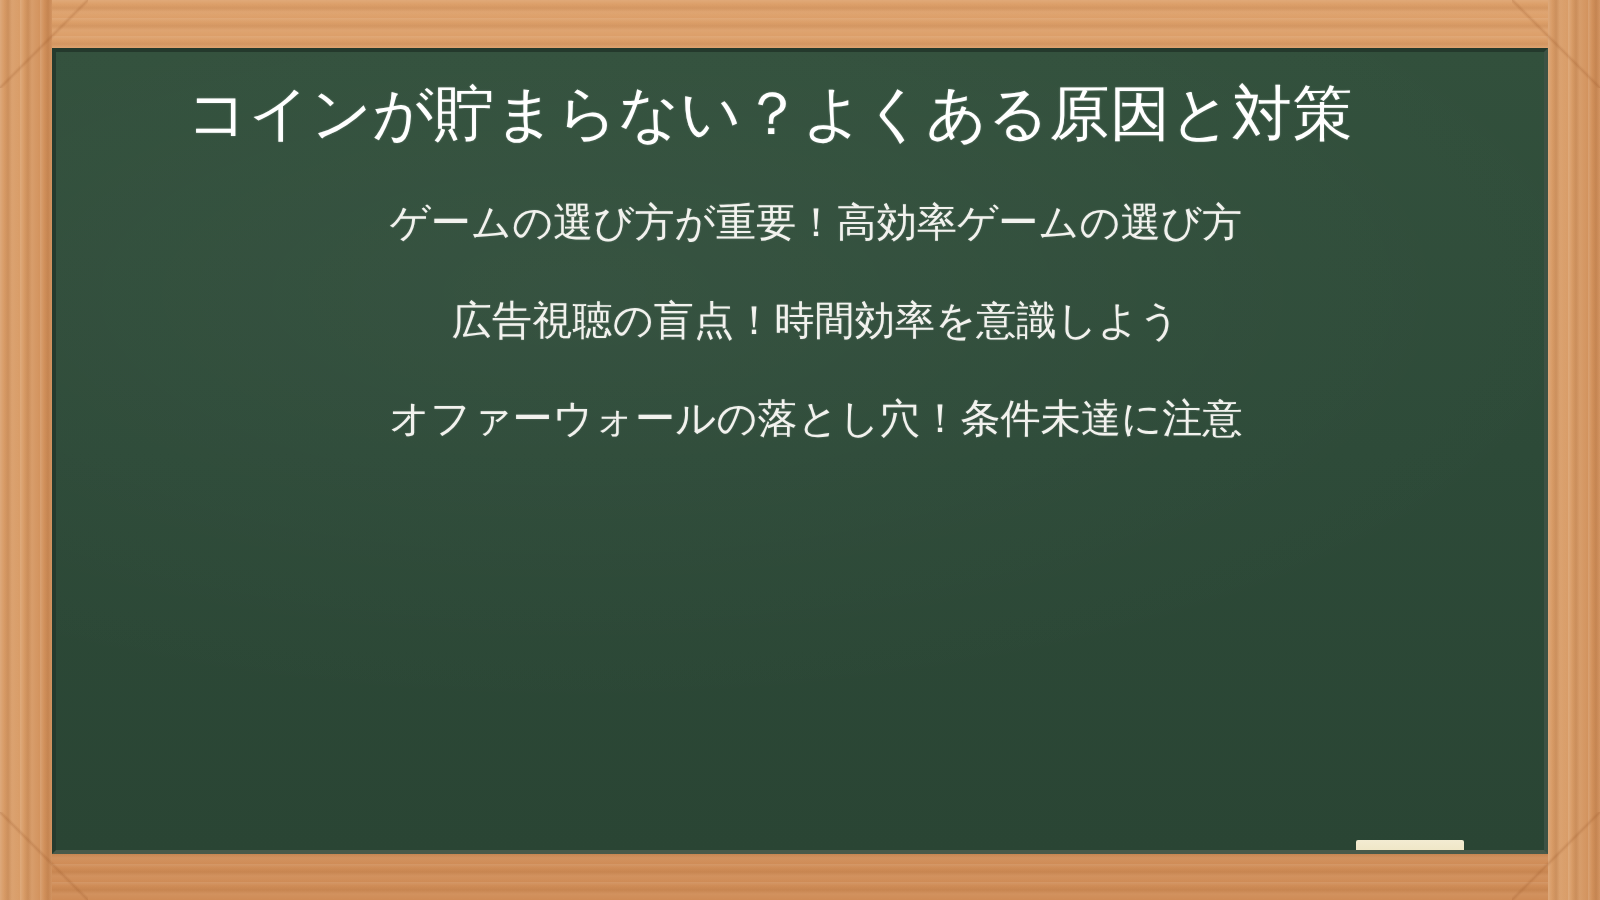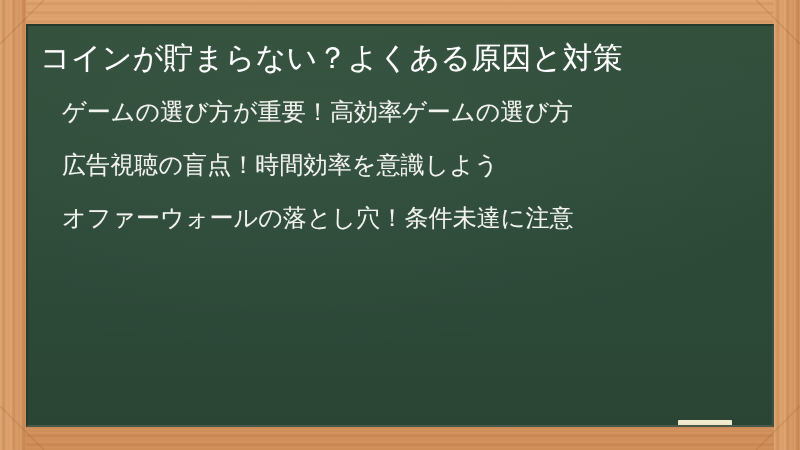--- a/index.html
+++ b/index.html
@@ -84,20 +84,21 @@
     box-sizing: border-box;
     background:
       radial-gradient(ellipse 120% 90% at 35% 30%, rgba(255,255,255,0.035) 0%, rgba(255,255,255,0.00) 60%),
       linear-gradient(to bottom, #32503c 0%, #2d4a38 50%, #2a4534 100%);
     border-top: 2px solid #24392c;
     border-left: 2px solid #253b2e;
     border-bottom: 2px solid #4a5a4a;
     border-right: 2px solid #3d5244;
     padding: 0;
     overflow: hidden;
+    text-align: center;
   }
 
   .board-inner {
     position: absolute;
     inset: 0;
     padding: 8px 18px 0 12px;
     box-sizing: border-box;
   }
 
   
@@ -114,28 +115,27 @@
   }
 
   
   .topic-list {
     list-style: none;
     margin: 24px 0 0 0;
     padding: 0 0 0 22px;
   }
   .topic-item {
     color: #f2f2ee;
-    font-size: 24px;
+    font-size: 20px;
     line-height: 1.0;
     font-weight: 400;
     letter-spacing: 0.1px;
     margin: 0 0 29px 0;
     text-shadow: 0 0 1px rgba(255,255,255,0.25);
     white-space: nowrap;
-    font-family: Liberation Mono, monospace;
   }
   .topic-item:last-child { margin-bottom: 0; }
 
   
   .chalk-stick {
     position: absolute;
     left: 650px;
     top: 394px;
     width: 54px;
     height: 10px;

